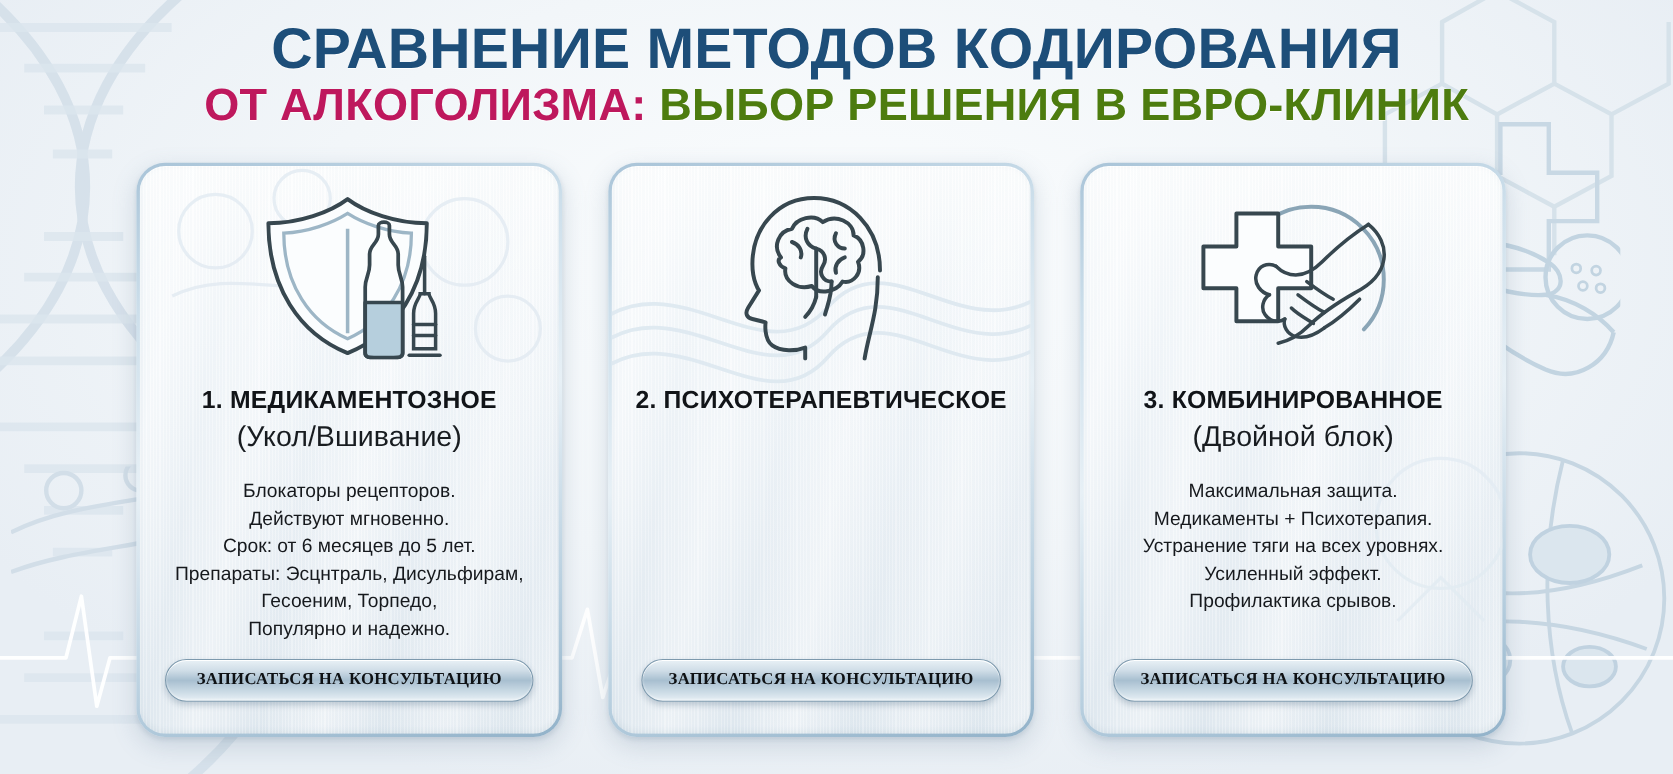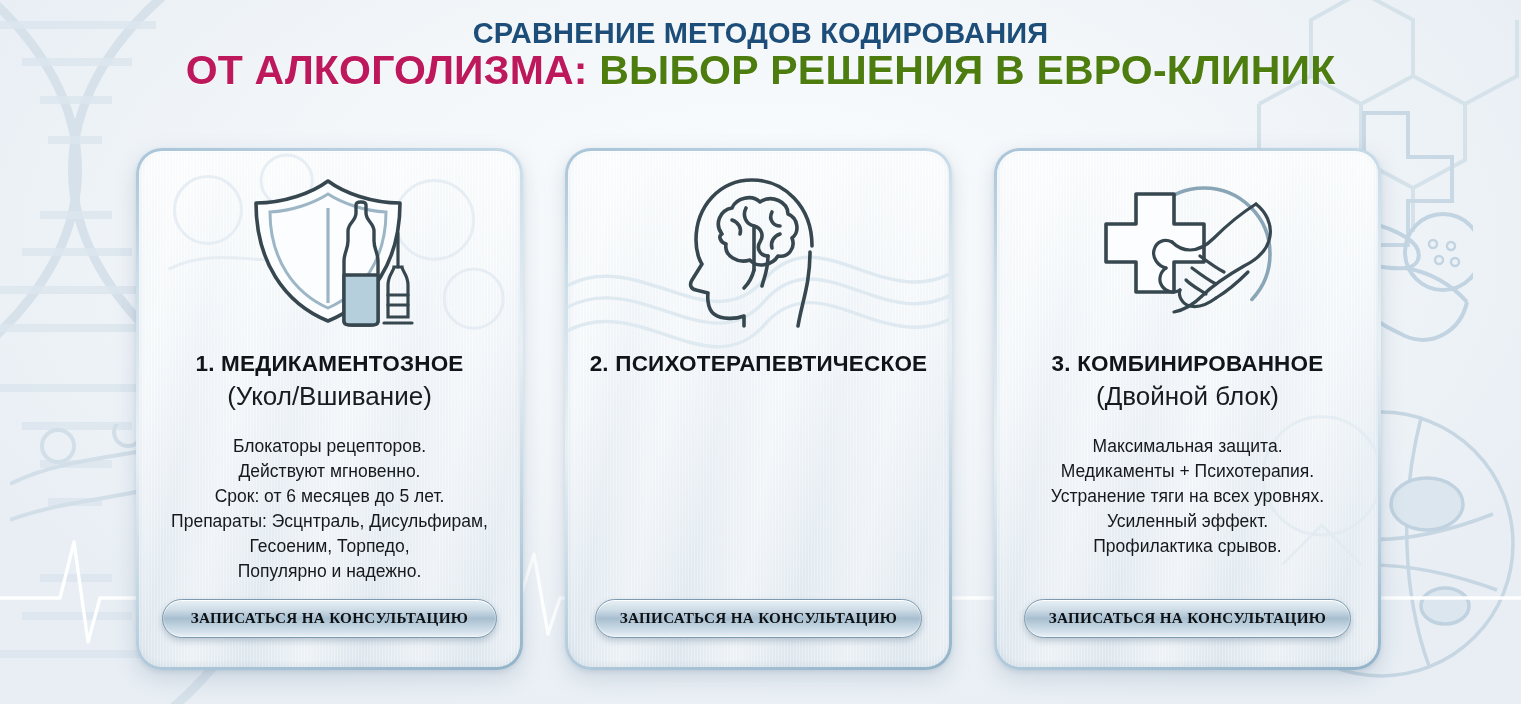--- a/index.html
+++ b/index.html
@@ -24,32 +24,32 @@
     position:absolute; top:18px; left:0; width:100%;
     text-align:center; z-index:5;
   }
   .title-line {
     font-weight:bold;
     letter-spacing:0.2px;
     line-height:1.07;
     white-space:nowrap;
   }
   .title-line-1 {
-    font-size:29px;
+    font-size:52px;
     color:#1d4e79;
     text-shadow:0 1px 0 rgba(255,255,255,.85);
   }
   .title-line-2 { font-size:41px; }
   .t-dark { color:#be185d; text-shadow:0 1px 0 rgba(255,255,255,.85); }
   .t-light { color:#4d7c0f; text-shadow:0 1px 0 rgba(255,255,255,.85);text-align:right; }
 
   
   .cards {
     position:absolute;
-    top:148px; left:136px;
+    top:148px; left:124px;
     width:1245px; height:522px;
     display:flex; justify-content:space-between;
     z-index:4;
   }
   .card {
     position:relative;
     width:387px; height:522px;
     border-radius:26px;
     padding:3px;
     background:linear-gradient(165deg,#a9c4d8 0%,#cddfeb 22%,#e7f0f6 48%,#b9d0e0 78%,#92b2c9 100%);

